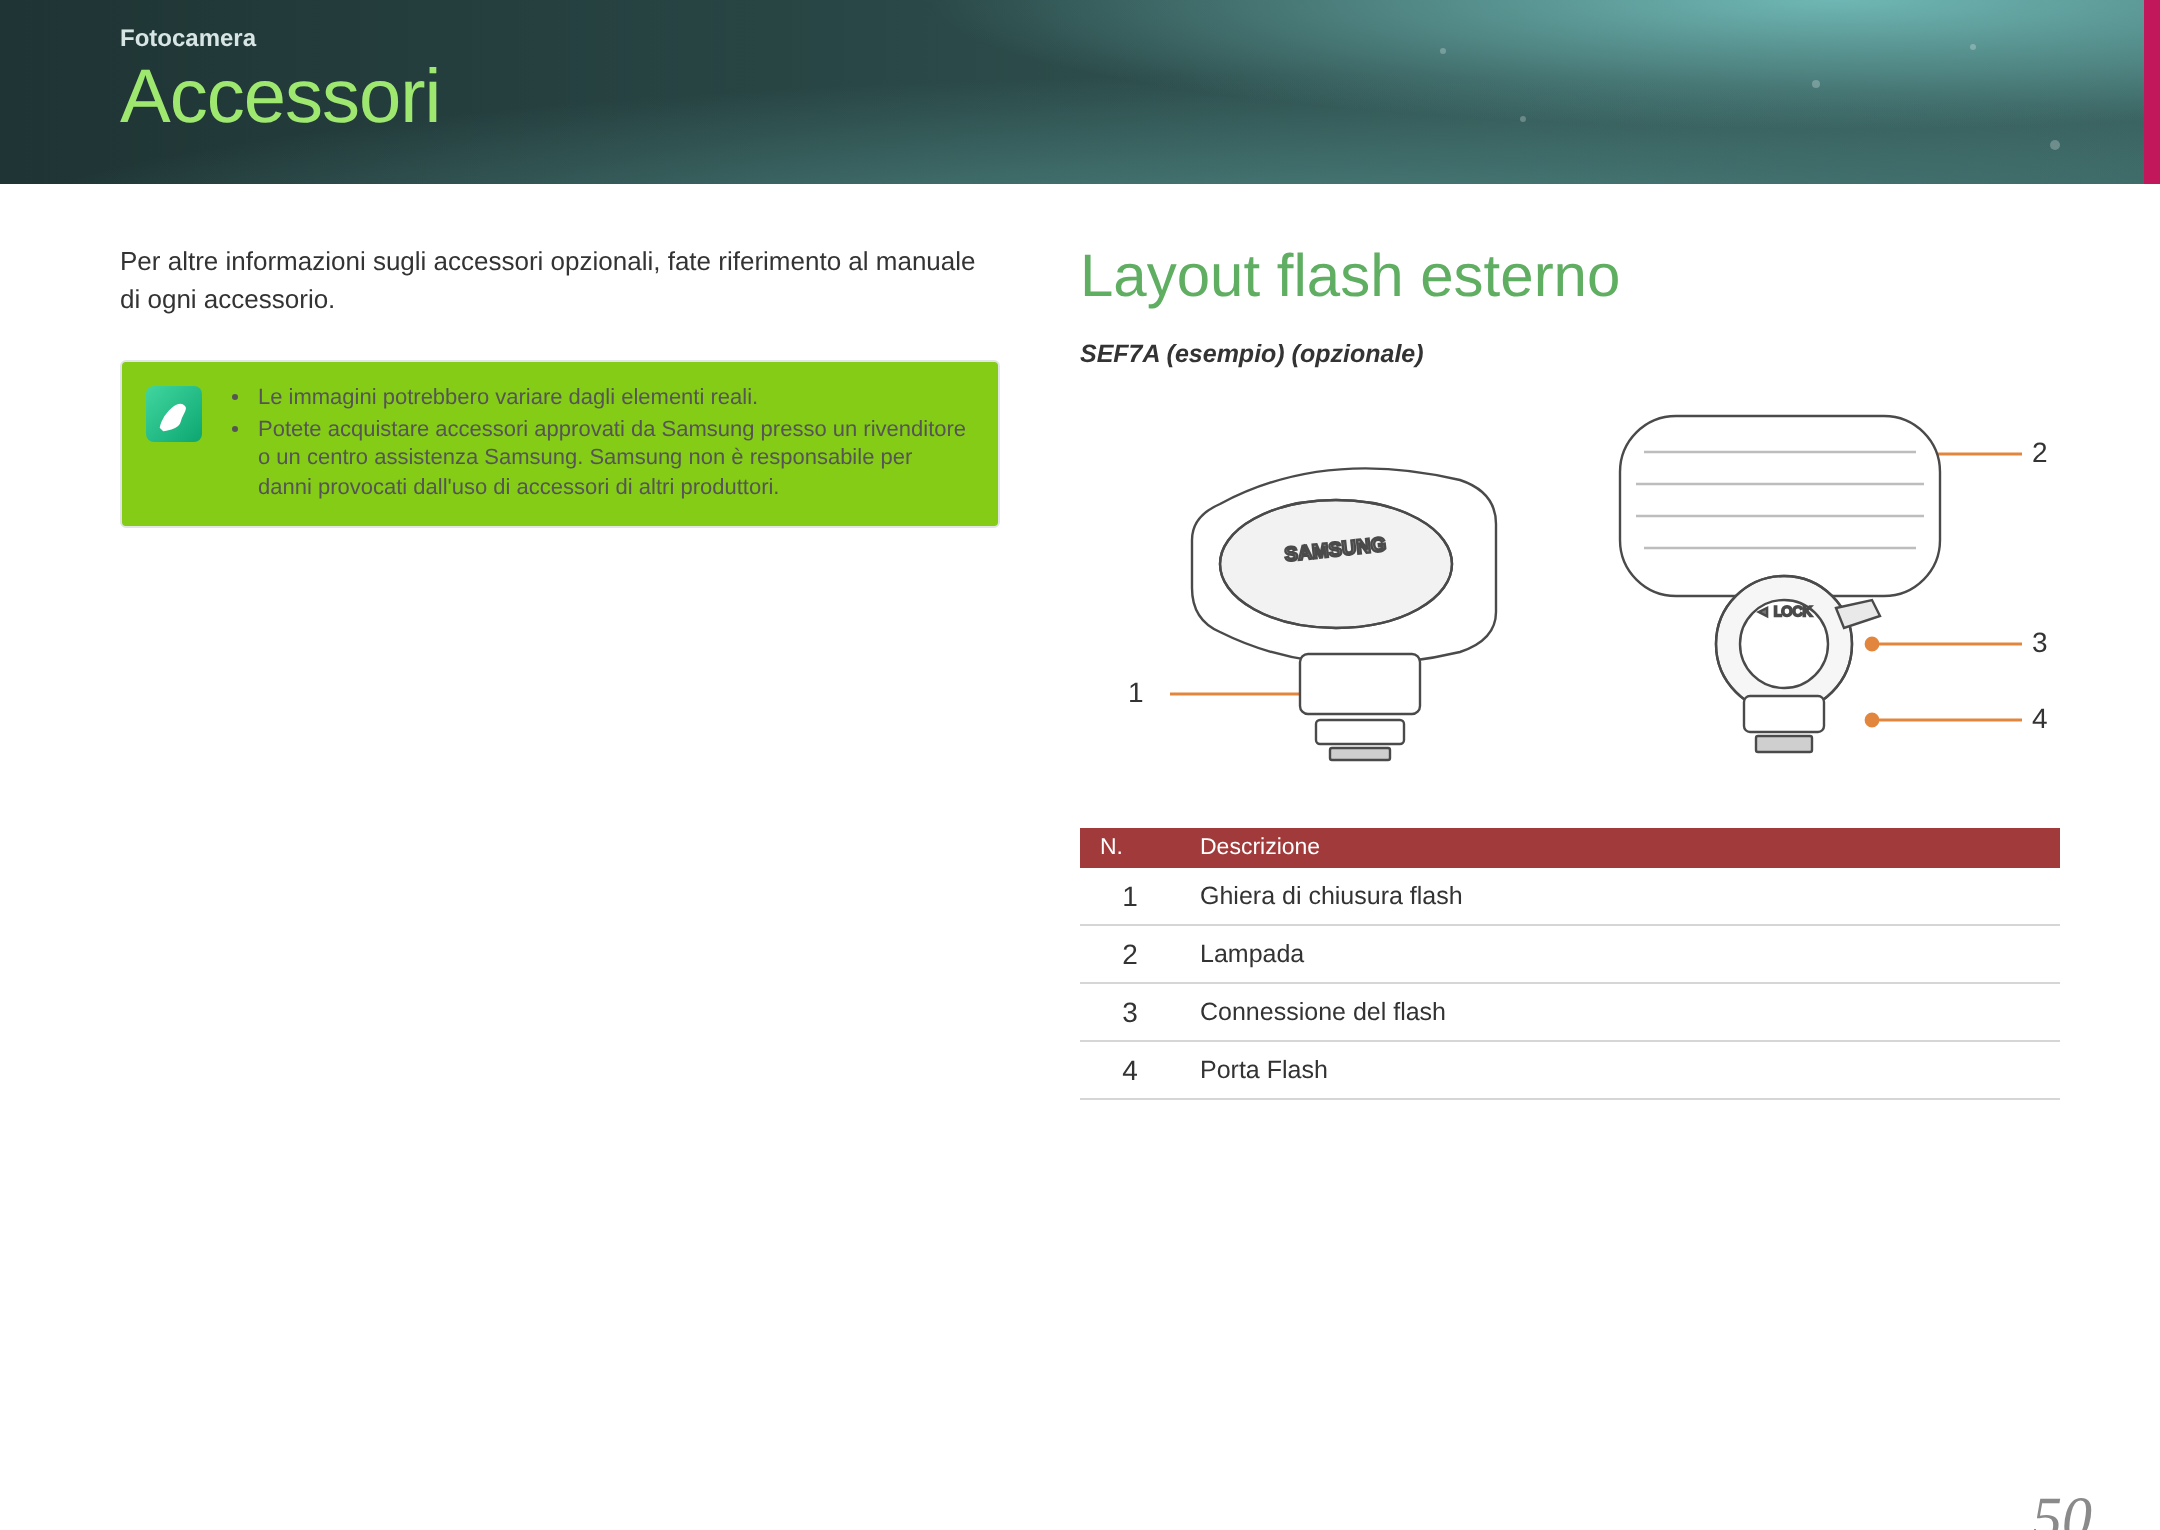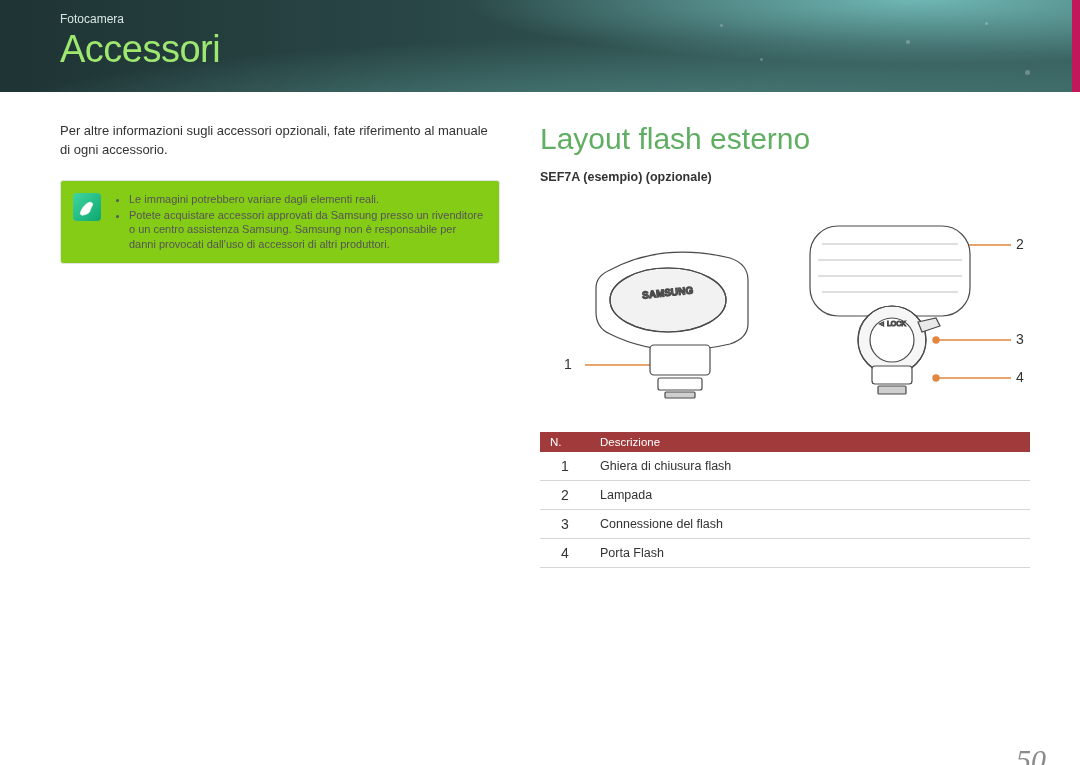--- a/index.html
+++ b/index.html
@@ -31,21 +31,21 @@
     top: 0; right: 0;
     width: 8px; height: 92px;
     background: #c2185b;
   }
   .banner .chapter {
     position: absolute;
     left: 60px;
     top: 12px;
     font-size: 12px;
     color: #d7e6e5;
-    font-weight: 400;
+    font-weight: 700;
   }
   .banner .title {
     position: absolute;
     left: 60px;
     top: 28px;
     font-size: 38px;
     color: #9fe870;
     font-weight: 500;
     font-family: "Segoe UI Semibold", "Arial Narrow", Arial, sans-serif;
     letter-spacing: -0.5px;
@@ -112,21 +112,22 @@
   .rightcol h2 {
     margin: 0 0 14px 0;
     font-size: 30px;
     font-weight: 400;
     color: #5fae62;
   }
   .rightcol .subtitle {
     font-size: 12.5px;
     font-weight: 600;
     color: #333;
-    margin-bottom: 26px;
+    margin-bottom: 8px;
+    font-style: italic;
   }
 
   .diagram-area {
     position: relative;
     height: 210px;
     margin-bottom: 12px;
   }
   .diagram-area .label {
     position: absolute;
     font-size: 14px;

